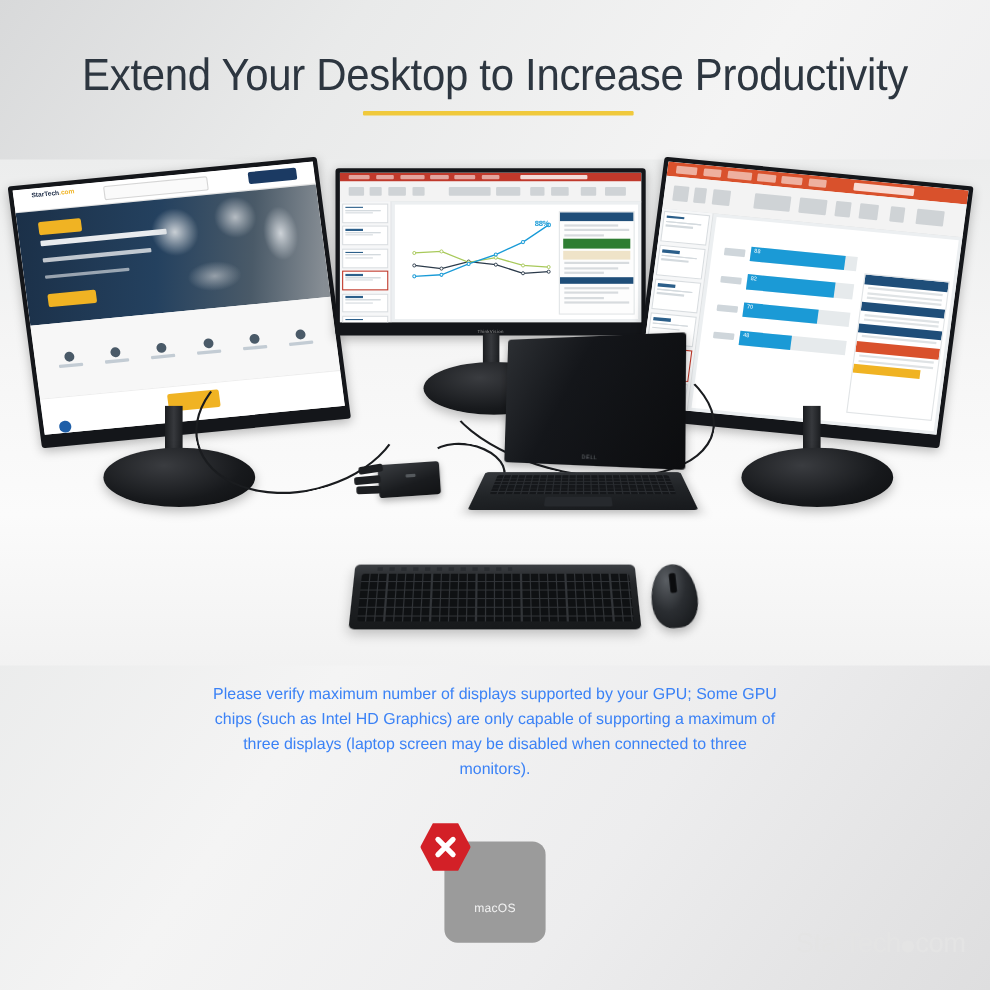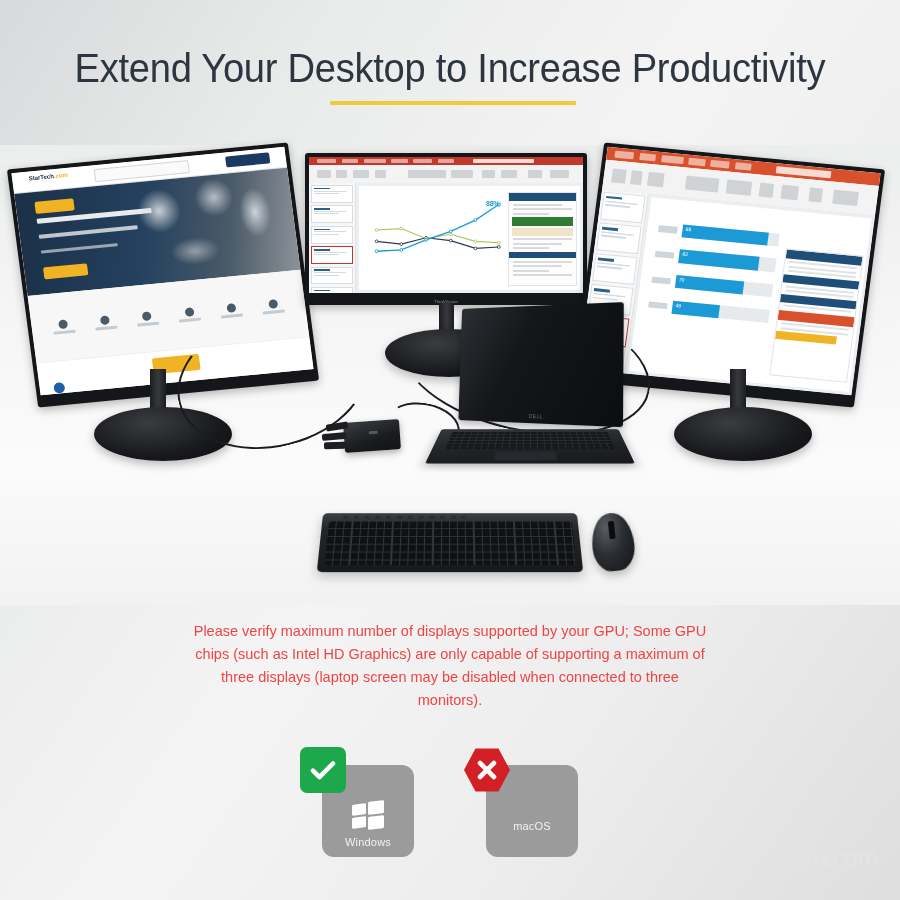--- a/index.html
+++ b/index.html
@@ -136,21 +136,21 @@
   .mouse{position:absolute;border-radius:48% 48% 42% 42%/58% 58% 42% 42%;
       background:radial-gradient(ellipse at 36% 24%,#5a5e63 0%,#2a2d31 46%,#111315 100%);
       box-shadow:0 4px 9px rgba(0,0,0,.25);}
   .mouse:after{content:"";position:absolute;left:44%;top:14%;width:12%;height:30%;background:#0b0c0e;border-radius:2px;}
 
   .cable{position:absolute;border:2px solid #1a1c1f;background:transparent;border-radius:50%;}
 
   
   .cap{position:absolute;left:0;top:620px;width:900px;text-align:center;color:#3c4249;}
   .cap h3{margin:0 0 7px;font-size:14.5px;font-weight:700;letter-spacing:.2px;color:#333a41;}
-  .cap p{margin:0 auto;width:520px;font-size:14.5px;line-height:23px;font-weight:400;color:#ef4444;}
+  .cap p{margin:0 auto;width:520px;font-size:14.5px;line-height:23px;font-weight:400;color:#3b82f6;}
 
   
   .os{position:absolute;top:765px;left:0;width:900px;display:flex;justify-content:center;gap:72px;}
   .tile{position:relative;width:92px;height:92px;border-radius:12px;background:#9b9b9b;
         display:flex;flex-direction:column;align-items:center;justify-content:flex-end;padding-bottom:9px;box-sizing:border-box;}
   .tile .oslabel{color:#f2f2f2;font-size:11px;font-weight:400;letter-spacing:.2px;}
   .winflag{width:34px;height:30px;margin-bottom:6px;position:relative;}
   .winflag i{position:absolute;background:#fff;font-style:normal;border-radius:1.5px;}
   .winflag i:nth-child(1){left:1px;top:4px;width:14px;height:11px;transform:skewY(-7deg);}
   .winflag i:nth-child(2){left:17px;top:1px;width:16px;height:13px;transform:skewY(-7deg);}
@@ -485,34 +485,20 @@
       <div class="kb-keys"></div>
     </div>
     <div class="mouse" style="left:592px;top:368px;width:42px;height:58px;transform:rotate(-6deg);"></div>
   </div>
 
   <div class="cap">
     <p>Please verify maximum number of displays supported by your GPU; Some GPU chips (such as Intel HD Graphics) are only capable of supporting a maximum of three displays (laptop screen may be disabled when connected to three monitors).</p>
   </div>
 
   <div class="os">
-    <div class="tile win">
-      <div class="badge ok">
-        <svg viewBox="0 0 24 24" aria-hidden="true">
-            <path d="M4 12.5l5.2 5.2L20 6.8" fill="none" stroke="#fff" stroke-width="3.6" stroke-linecap="round" stroke-linejoin="round"></path>
-          </svg>
-      </div>
-      <div class="winflag">
-          <i></i>
-          <i></i>
-          <i></i>
-          <i></i>
-        </div>
-      <div class="oslabel">Windows</div>
-    </div>
     <div class="tile mac">
       <div class="badge no">
         <svg viewBox="0 0 24 24" aria-hidden="true">
             <path d="M6.5 6.5l11 11M17.5 6.5l-11 11" fill="none" stroke="#fff" stroke-width="3.8" stroke-linecap="round"></path>
           </svg>
       </div>
       <div class="oslabel">macOS</div>
     </div>
   </div>
 

